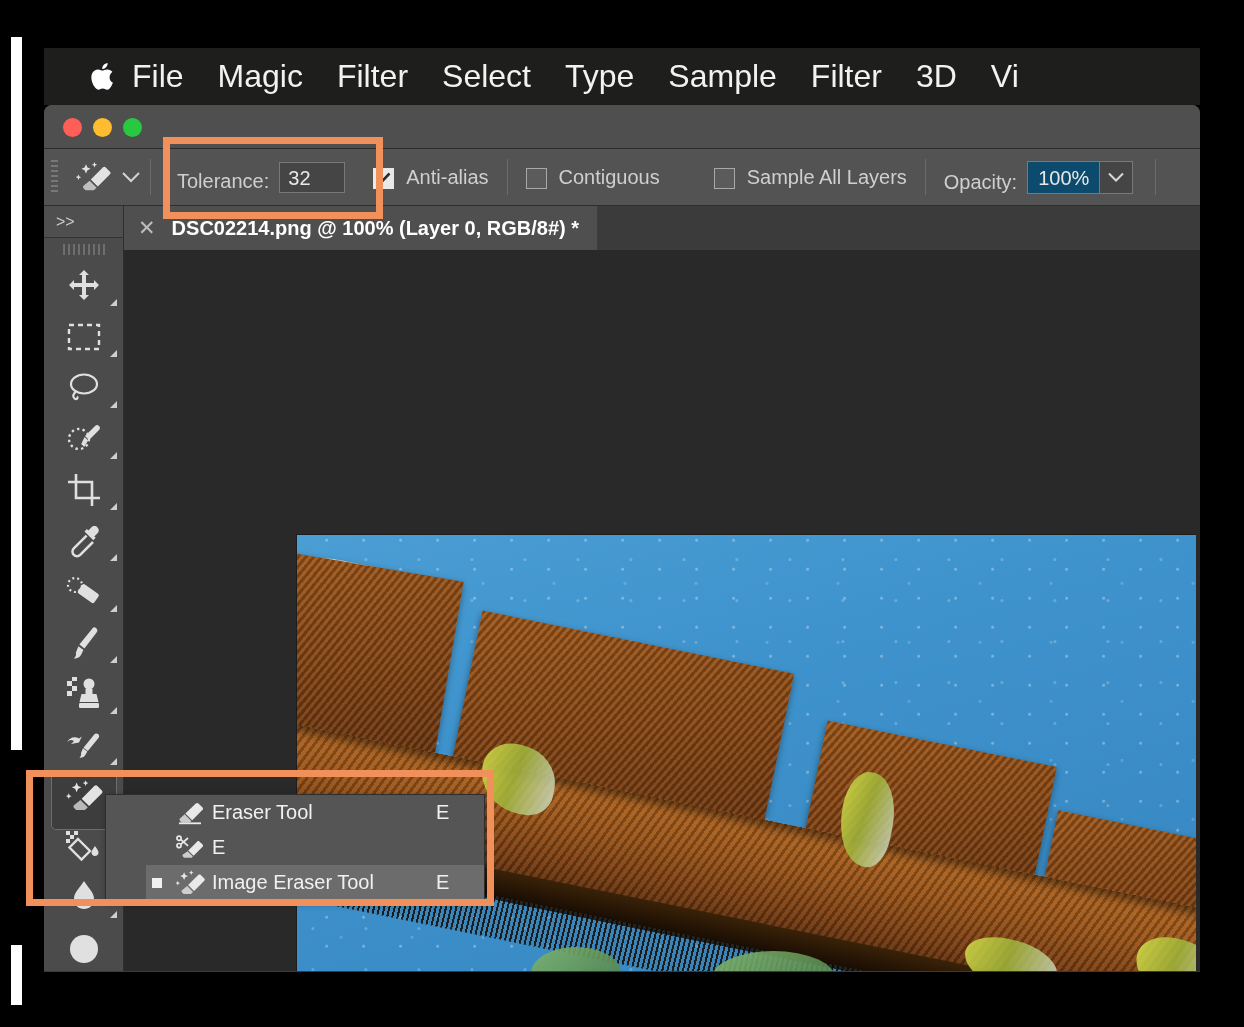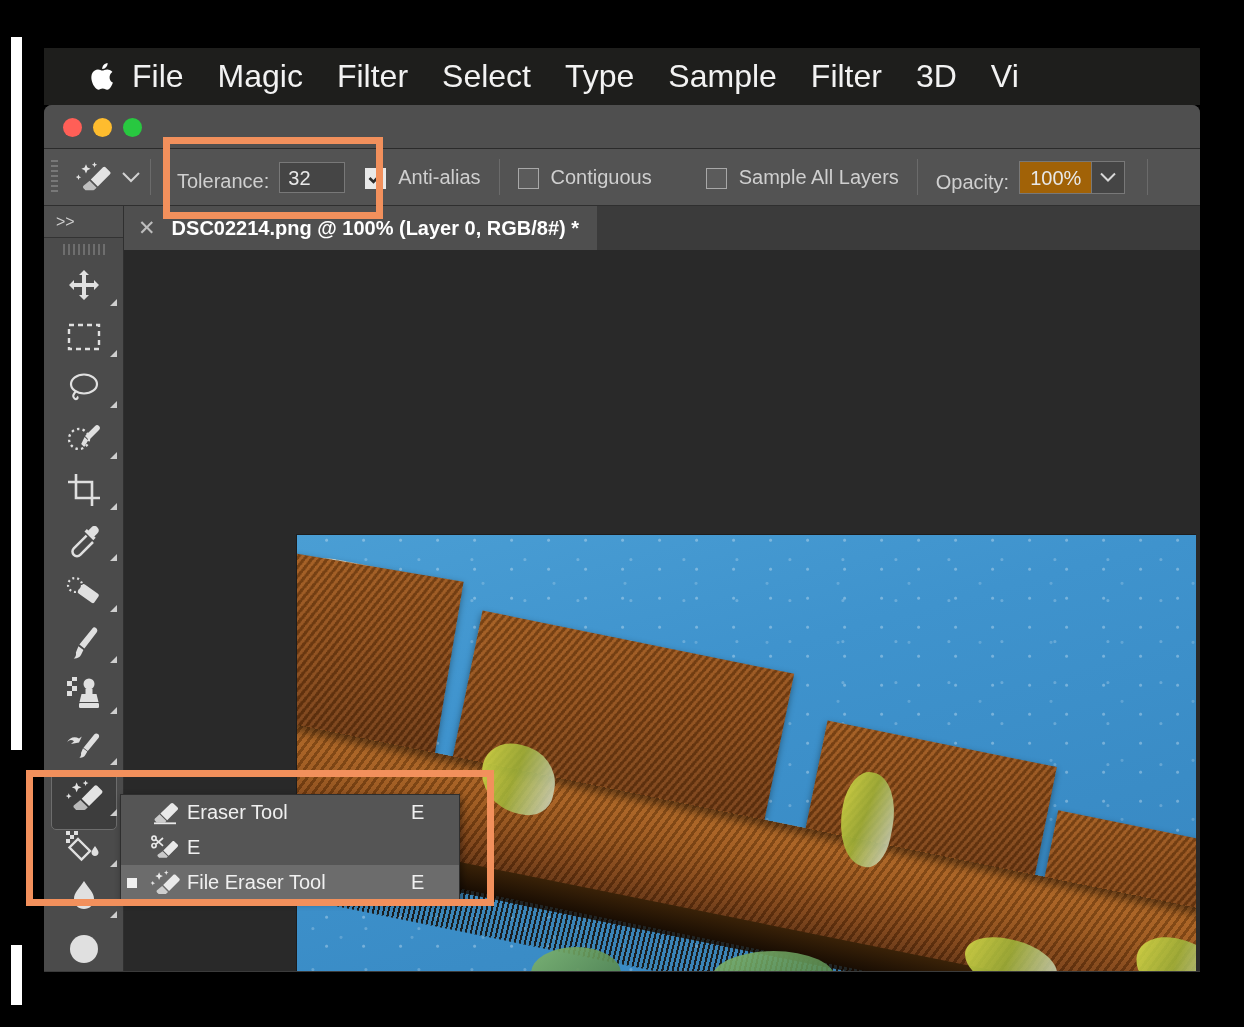--- a/index.html
+++ b/index.html
@@ -88,21 +88,21 @@
   .opt-sep { width:1px; height:36px; background:#6b6b6b; margin:0 18px; }
 
   .chk { width:21px; height:21px; border:1px solid #a8a8a8; background:#5d5d5d;
          display:inline-flex; align-items:center; justify-content:center; margin-right:12px; }
   .chk.on { background:#e9e9e9; border-color:#e9e9e9; }
   .chk.on svg { display:block; }
   .chk.off { background:#5b5b5b; }
 
   .opacity-wrap { display:flex; align-items:stretch; margin-left:10px; }
   .opacity-val {
-    background:#a16207; border:1px solid #787878; border-right:none; color:#e8e8e8;
+    background:#0c4a6e; border:1px solid #787878; border-right:none; color:#e8e8e8;
     font-size:20px; padding:3px 10px; height:33px; line-height:26px;
   }
   .opacity-arrow {
     background:#454545; border:1px solid #787878; width:34px; height:33px;
     display:flex; align-items:center; justify-content:center; color:#d8d8d8;
   }
 
   
   .wbody { position:relative; display:flex; height: 765px; width:100%; }
 
@@ -179,23 +179,24 @@
   }
   .sparkle-top {
     position:absolute; left:0; top:-4%; width:16%; height:22%;
     background: repeating-linear-gradient(55deg, #e7e9df 0 3px, #b9c0ae 3px 6px, #d9cdb6 6px 9px);
     opacity:.9; border-radius: 30%;
   }
   .bottom-coral { position:absolute; background: linear-gradient(140deg,#7fb46b,#4d7c46); border-radius:50%; opacity:.9; }
 
   
   .flyout {
-    position:absolute; left:120px; top:794px; width:340px; height:106px;
+    position:absolute; left:105px; top:794px; width:380px; height:106px;
     background:#555555; border:1px solid #2e2e2e; z-index: 40;
     box-shadow: 2px 3px 7px rgba(0,0,0,.45);
+    padding-left: 40px;
   }
   .fitem {
     position:relative; height: 35px; display:flex; align-items:center;
     color:#f0f0f0; font-size:20px; white-space:nowrap;
   }
   .fitem.active { background:#6c6c6c; }
   .fitem .bullet { width:22px; display:flex; align-items:center; justify-content:center; }
   .fitem .bullet i { width:10px; height:10px; background:#f0f0f0; display:block; }
   .fitem .ficon { width:44px; display:flex; align-items:center; justify-content:center; }
   .fitem .flabel { flex:1; }
@@ -261,21 +262,21 @@
           </svg>
       </span>
 
       <div class="opt-sep" style="margin:0 12px 0 6px;"></div>
 
       <div class="opt-group" style="margin-left:14px;">
         <span class="opt-label">Tolerance:</span>
         <span class="numfield">32</span>
       </div>
 
-      <div class="opt-group" style="margin-left:20px;">
+      <div class="opt-group" style="margin-left:28px;">
         <span class="chk on">
           <svg width="15" height="12" viewBox="0 0 15 12">
               <path d="M1.5 6l4 4 8-8.5" stroke="#2c2c2c" stroke-width="2.6" fill="none"></path>
             </svg>
         </span>
         <span class="opt-label">Anti-alias</span>
       </div>
 
       <div class="opt-sep"></div>
 
@@ -513,21 +514,21 @@
         <svg width="32" height="26" viewBox="0 0 38 30">
           <g fill="#e9e9e9">
             <path d="M31.5 5.3 36 9.8c.7.7.7 1.8 0 2.5L23.8 24.5l-7-7L29 5.3c.7-.7 1.8-.7 2.5 0z"></path>
             <path d="M15.6 18.7l7 7-1.9 1.9c-.4.4-.9.6-1.4.6h-7.8l-2-2c-.7-.7-.7-1.8 0-2.5l6.1-5z" opacity=".78"></path>
             <path d="M12 2.2l1.4 3.2 3.2 1.4-3.2 1.4L12 11.4l-1.4-3.2-3.2-1.4 3.2-1.4z"></path>
             <path d="M20.5 0l.8 1.9 1.9.8-1.9.8-.8 1.9-.8-1.9-1.9-.8 1.9-.8z"></path>
             <path d="M4.5 12.5l.8 1.9 1.9.8-1.9.8-.8 1.9-.8-1.9L1.8 15l1.9-.8z"></path>
           </g>
         </svg>
       </span>
-      <span class="flabel">File Eraser Tool</span>
+      <span class="flabel">Image Eraser Tool</span>
       <span class="fkey">E</span>
     </div>
   </div>
 
   <div class="hl tolerance"></div>
   <div class="hl toolbox"></div>
 
 </div>
 
 </body></html>

